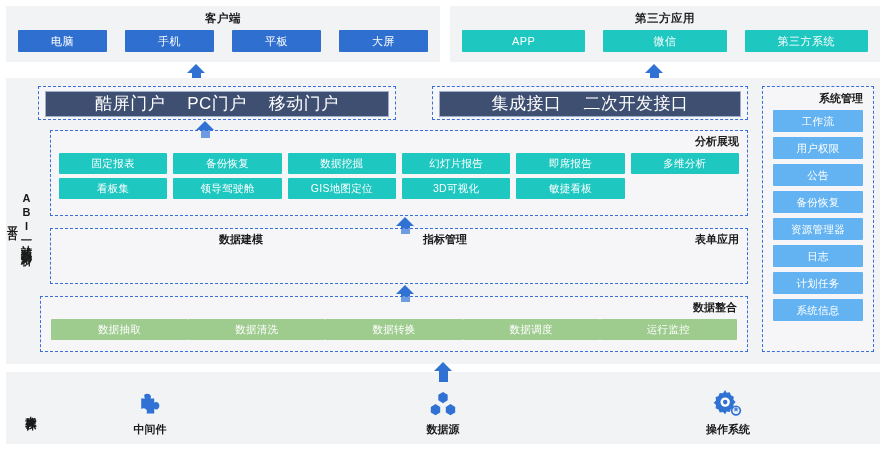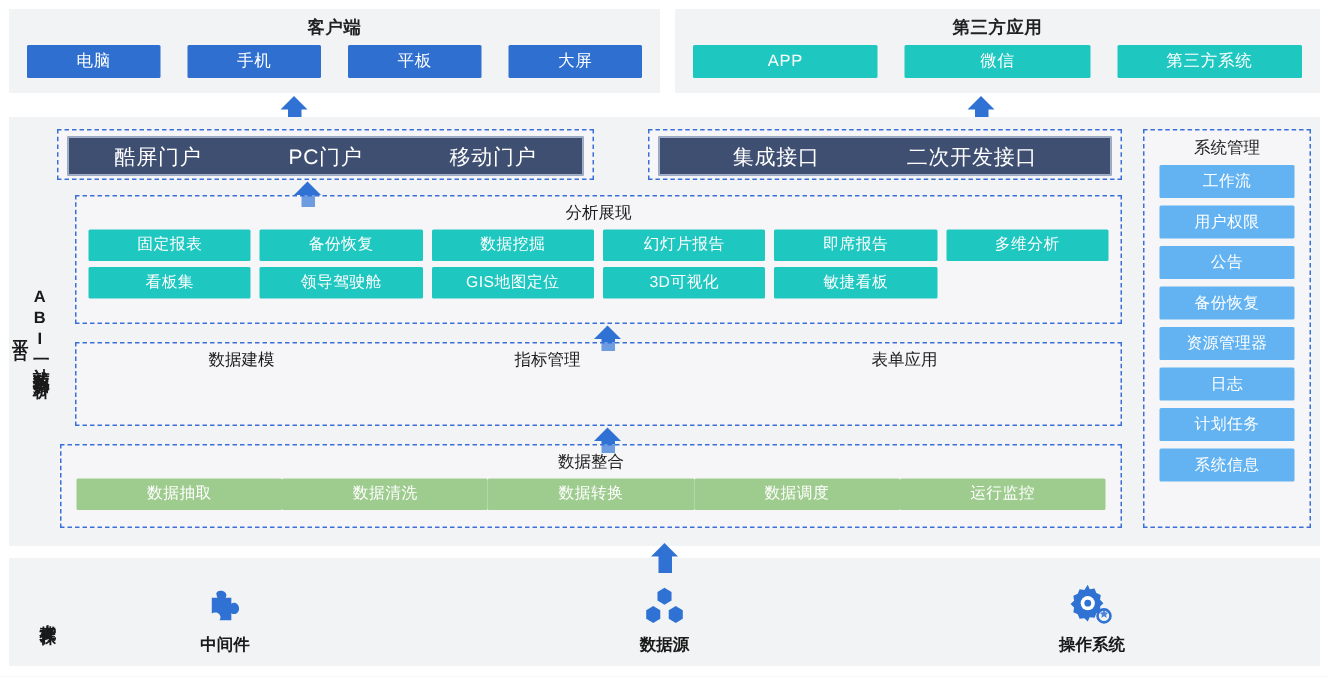--- a/index.html
+++ b/index.html
@@ -51,35 +51,35 @@
   .vtext{
     writing-mode:vertical-rl;text-orientation:upright;
     font-size:11px;font-weight:bold;color:#1a1a1a;letter-spacing:2px;
     line-height:13px;
   }
 
   .dashbox{
     position:absolute;border:1px dashed #3a6fd8;background:rgba(255,255,255,0.30);
   }
   .section-title{
-    text-align:center;font-size:11px;font-weight:normal;color:#1b1b1b;
+    text-align:right;font-size:11px;font-weight:bold;color:#1b1b1b;
   }
   .cell{
     height:21px;line-height:21px;text-align:center;font-size:10.5px;
     color:#fff;border-radius:1px;letter-spacing:.3px;white-space:nowrap;
   }
   .cell.teal{background:#1ec8c0;}
   .cell.blue{background:#1677ef;}
   .cell.green{background:#9ecb8e;}
   .cell.lightblue{background:#63b3f2;}
 
   .navybar{
     background:#3e4f71;border:1px solid #9fb0cd;height:24px;line-height:24px;
-    display:flex;align-items:center;justify-content:center;gap:58px;
-    color:#fff;font-size:14px;letter-spacing:.5px;
+    display:flex;align-items:center;justify-content:center;gap:22px;
+    color:#fff;font-size:17px;letter-spacing:.5px;
   }
 
   
   #portal-box{left:38px;top:86px;width:358px;height:34px;padding:4px 6px;box-sizing:border-box;}
   #api-box{left:432px;top:86px;width:316px;height:34px;padding:4px 6px;box-sizing:border-box;}
 
   
   #analysis-box{left:50px;top:130px;width:698px;height:86px;box-sizing:border-box;padding:3px 8px 6px 8px;}
   .grid6{display:grid;grid-template-columns:repeat(6,1fr);gap:6px;margin-top:4px;}
 

